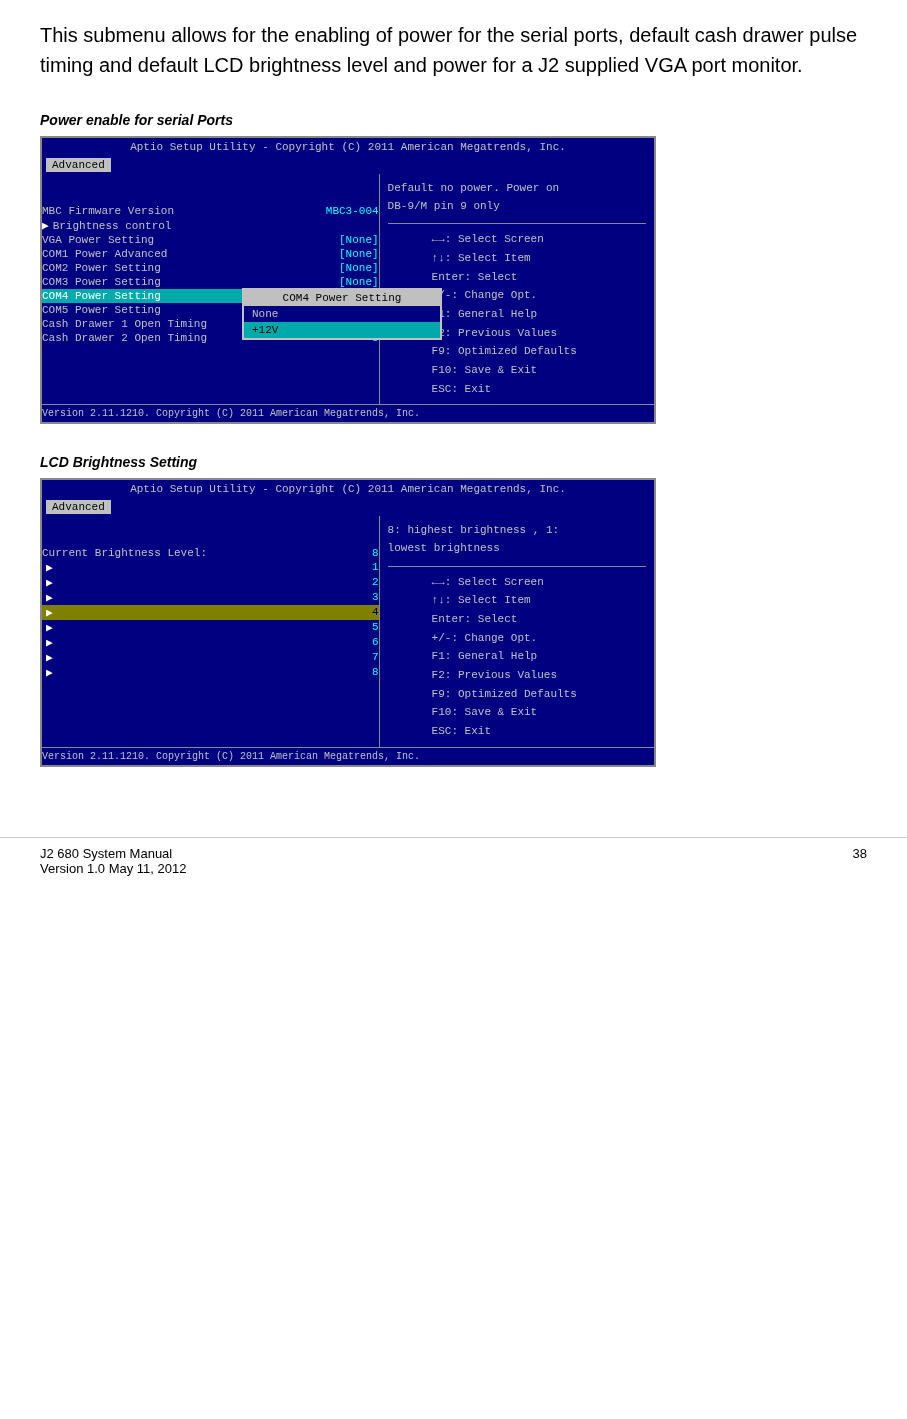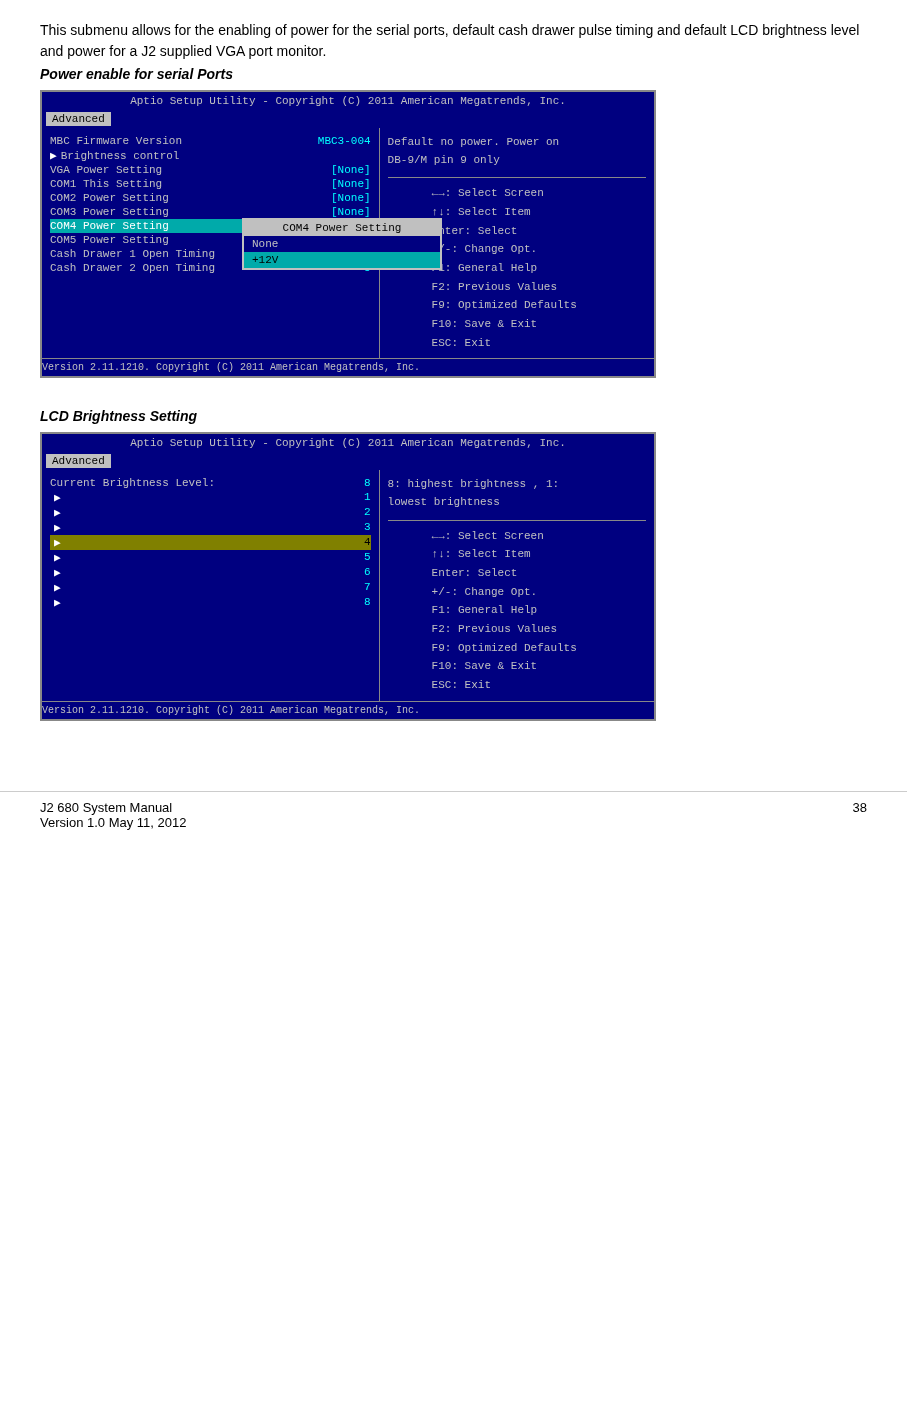--- a/index.html
+++ b/index.html
@@ -15,22 +15,22 @@
       padding: 20px 40px;
     }
     .page-title {
       font-size: 15px;
       font-weight: bold;
       color: #00f;
       text-decoration: underline;
       margin-bottom: 8px;
     }
     .intro-text {
-      font-size: 14px;
-      margin-bottom: 4px;
+      font-size: 20px;
+      margin-bottom: 32px;
       line-height: 1.5;
     }
     .section-title {
       font-style: italic;
       font-size: 14px;
       font-weight: bold;
       margin-bottom: 8px;
     }
     .bios-screen {
       background: #000080;
@@ -58,22 +58,23 @@
       color: #000;
       padding: 1px 6px;
       font-size: 11px;
     }
     .bios-body {
       display: flex;
       padding: 0;
     }
     .bios-left {
       width: 55%;
-      padding: 6px 8px;
+      padding: 6px 0;
       position: relative;
+      margin-top: 24px;
     }
     .bios-right {
       width: 45%;
       padding: 6px 8px;
       border-left: 1px solid #888;
     }
     .bios-row {
       display: flex;
       justify-content: space-between;
       padding: 1px 0;
@@ -195,21 +196,21 @@
           <span class="bios-row-label"><span class="arrow-prefix">▶</span>Brightness control</span>
           <span class="bios-row-value"></span>
         </div>
 
         <div class="bios-row">
           <span class="bios-row-label">VGA Power Setting</span>
           <span class="bios-row-value">[None]</span>
         </div>
 
         <div class="bios-row">
-          <span class="bios-row-label">COM1 This Setting</span>
+          <span class="bios-row-label">COM1 Power Advanced</span>
           <span class="bios-row-value">[None]</span>
         </div>
 
         <div class="bios-row">
           <span class="bios-row-label">COM2 Power Setting</span>
           <span class="bios-row-value">[None]</span>
         </div>
 
         <div class="bios-row">
           <span class="bios-row-label">COM3 Power Setting</span>

